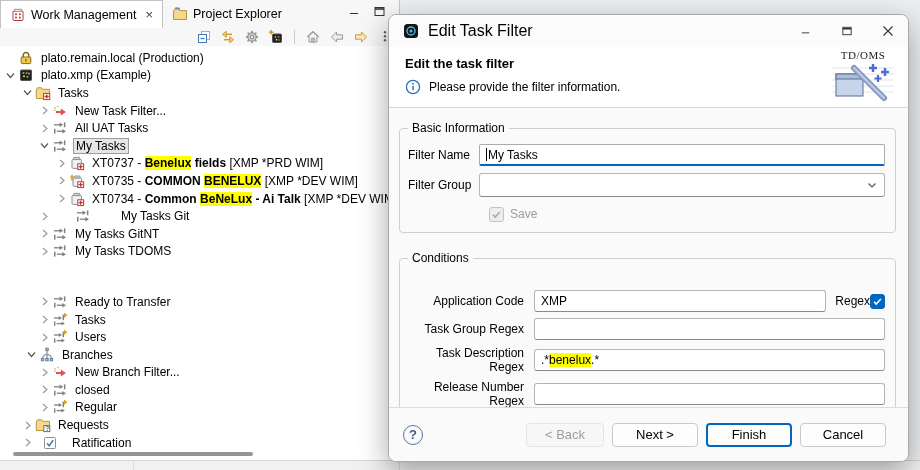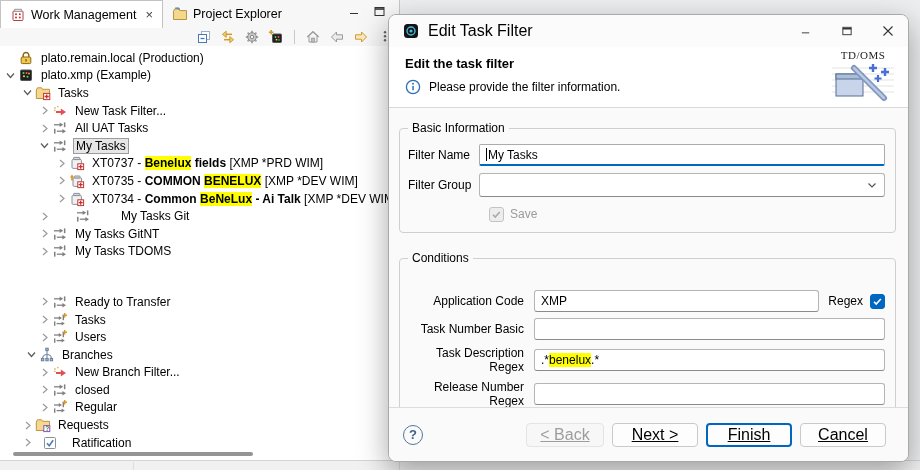--- a/index.html
+++ b/index.html
@@ -83,34 +83,34 @@
   .save-row{margin-left:81px;display:flex;align-items:center;gap:6px;margin-top:9px;height:16px;}
   .cb{width:15px;height:15px;border-radius:3px;display:inline-flex;align-items:center;justify-content:center;box-sizing:border-box;}
   .cb svg{width:11px;height:11px;display:block;}
   .cb-disabled{background:#ededed;border:1px solid #c3c3c3;}
   .cb-on{background:#0067c0;border:1px solid #0067c0;}
   .save-lbl{color:#9b9b9b;font-size:12px;}
 
   .c-row{display:flex;align-items:center;margin-top:6px;}
   .c-row:first-of-type{margin-top:18px;}
   .c-lbl{width:116px;flex:0 0 116px;text-align:right;margin-right:10px;font-size:12px;}
-  .regex-wrap{display:flex;align-items:center;gap:7px;margin-left:9px;}
+  .regex-wrap{display:flex;align-items:center;margin-left:9px;}
   .regex-lbl{font-size:12px;}
   .hl-y{background:#ffff00;}
   .list-btn{width:26px;height:26px;margin-left:8px;border:1px solid #b3b3b3;border-radius:4px;background:#fdfdfd;
             display:flex;align-items:center;justify-content:center;flex:0 0 26px;}
   .list-btn svg{width:16px;height:16px;display:block;}
 
   .dlg-buttons{position:absolute;left:0;right:0;bottom:0;height:54px;border-top:1px solid #dcdcdc;
                background:#fafafa;display:flex;align-items:center;padding:0 22px 0 14px;box-sizing:border-box;}
   .help{width:20px;height:20px;border-radius:50%;border:1.5px solid #56749c;color:#3c5f8e;
         display:flex;align-items:center;justify-content:center;font-size:13px;font-weight:bold;box-sizing:border-box;}
   .btn-group{margin-left:auto;display:flex;gap:8px;}
   .btn{min-width:86px;height:24px;border:1px solid #c9c9c9;border-radius:4px;background:#fdfdfd;
-       font-size:16px;display:flex;align-items:center;justify-content:center;box-sizing:border-box;padding:0 8px;text-decoration:underline;}
+       font-size:13px;display:flex;align-items:center;justify-content:center;box-sizing:border-box;padding:0 8px;}
   .btn.disabled{color:#9d9d9d;border-color:#e4e4e4;background:#f7f7f7;min-width:78px;}
   .btn.default{border:2px solid #0067c0;}
 </style>
 </head>
 <body>
 
 <div class="panel">
   <div class="panel-head">
     <div class="tabs">
       <div class="tab active">
@@ -694,21 +694,21 @@
         <span class="regex-wrap">
           <span class="regex-lbl">Regex</span>
           <span class="cb cb-on">
             <svg viewBox="0 0 12 12">
                 <path d="M2.2 6.2l2.4 2.6 5-5.6" fill="none" stroke="#fff" stroke-width="1.7"></path>
               </svg>
           </span>
         </span>
       </div>
       <div class="c-row">
-        <span class="c-lbl">Task Number Basic</span>
+        <span class="c-lbl">Task Group Regex</span>
         <div class="field">
           <span></span>
         </div>
       </div>
       <div class="c-row">
         <span class="c-lbl">Task Description Regex</span>
         <div class="field">
           <span>.*</span>
             <span class="hl-y">benelux</span>
             <span>.*</span>

